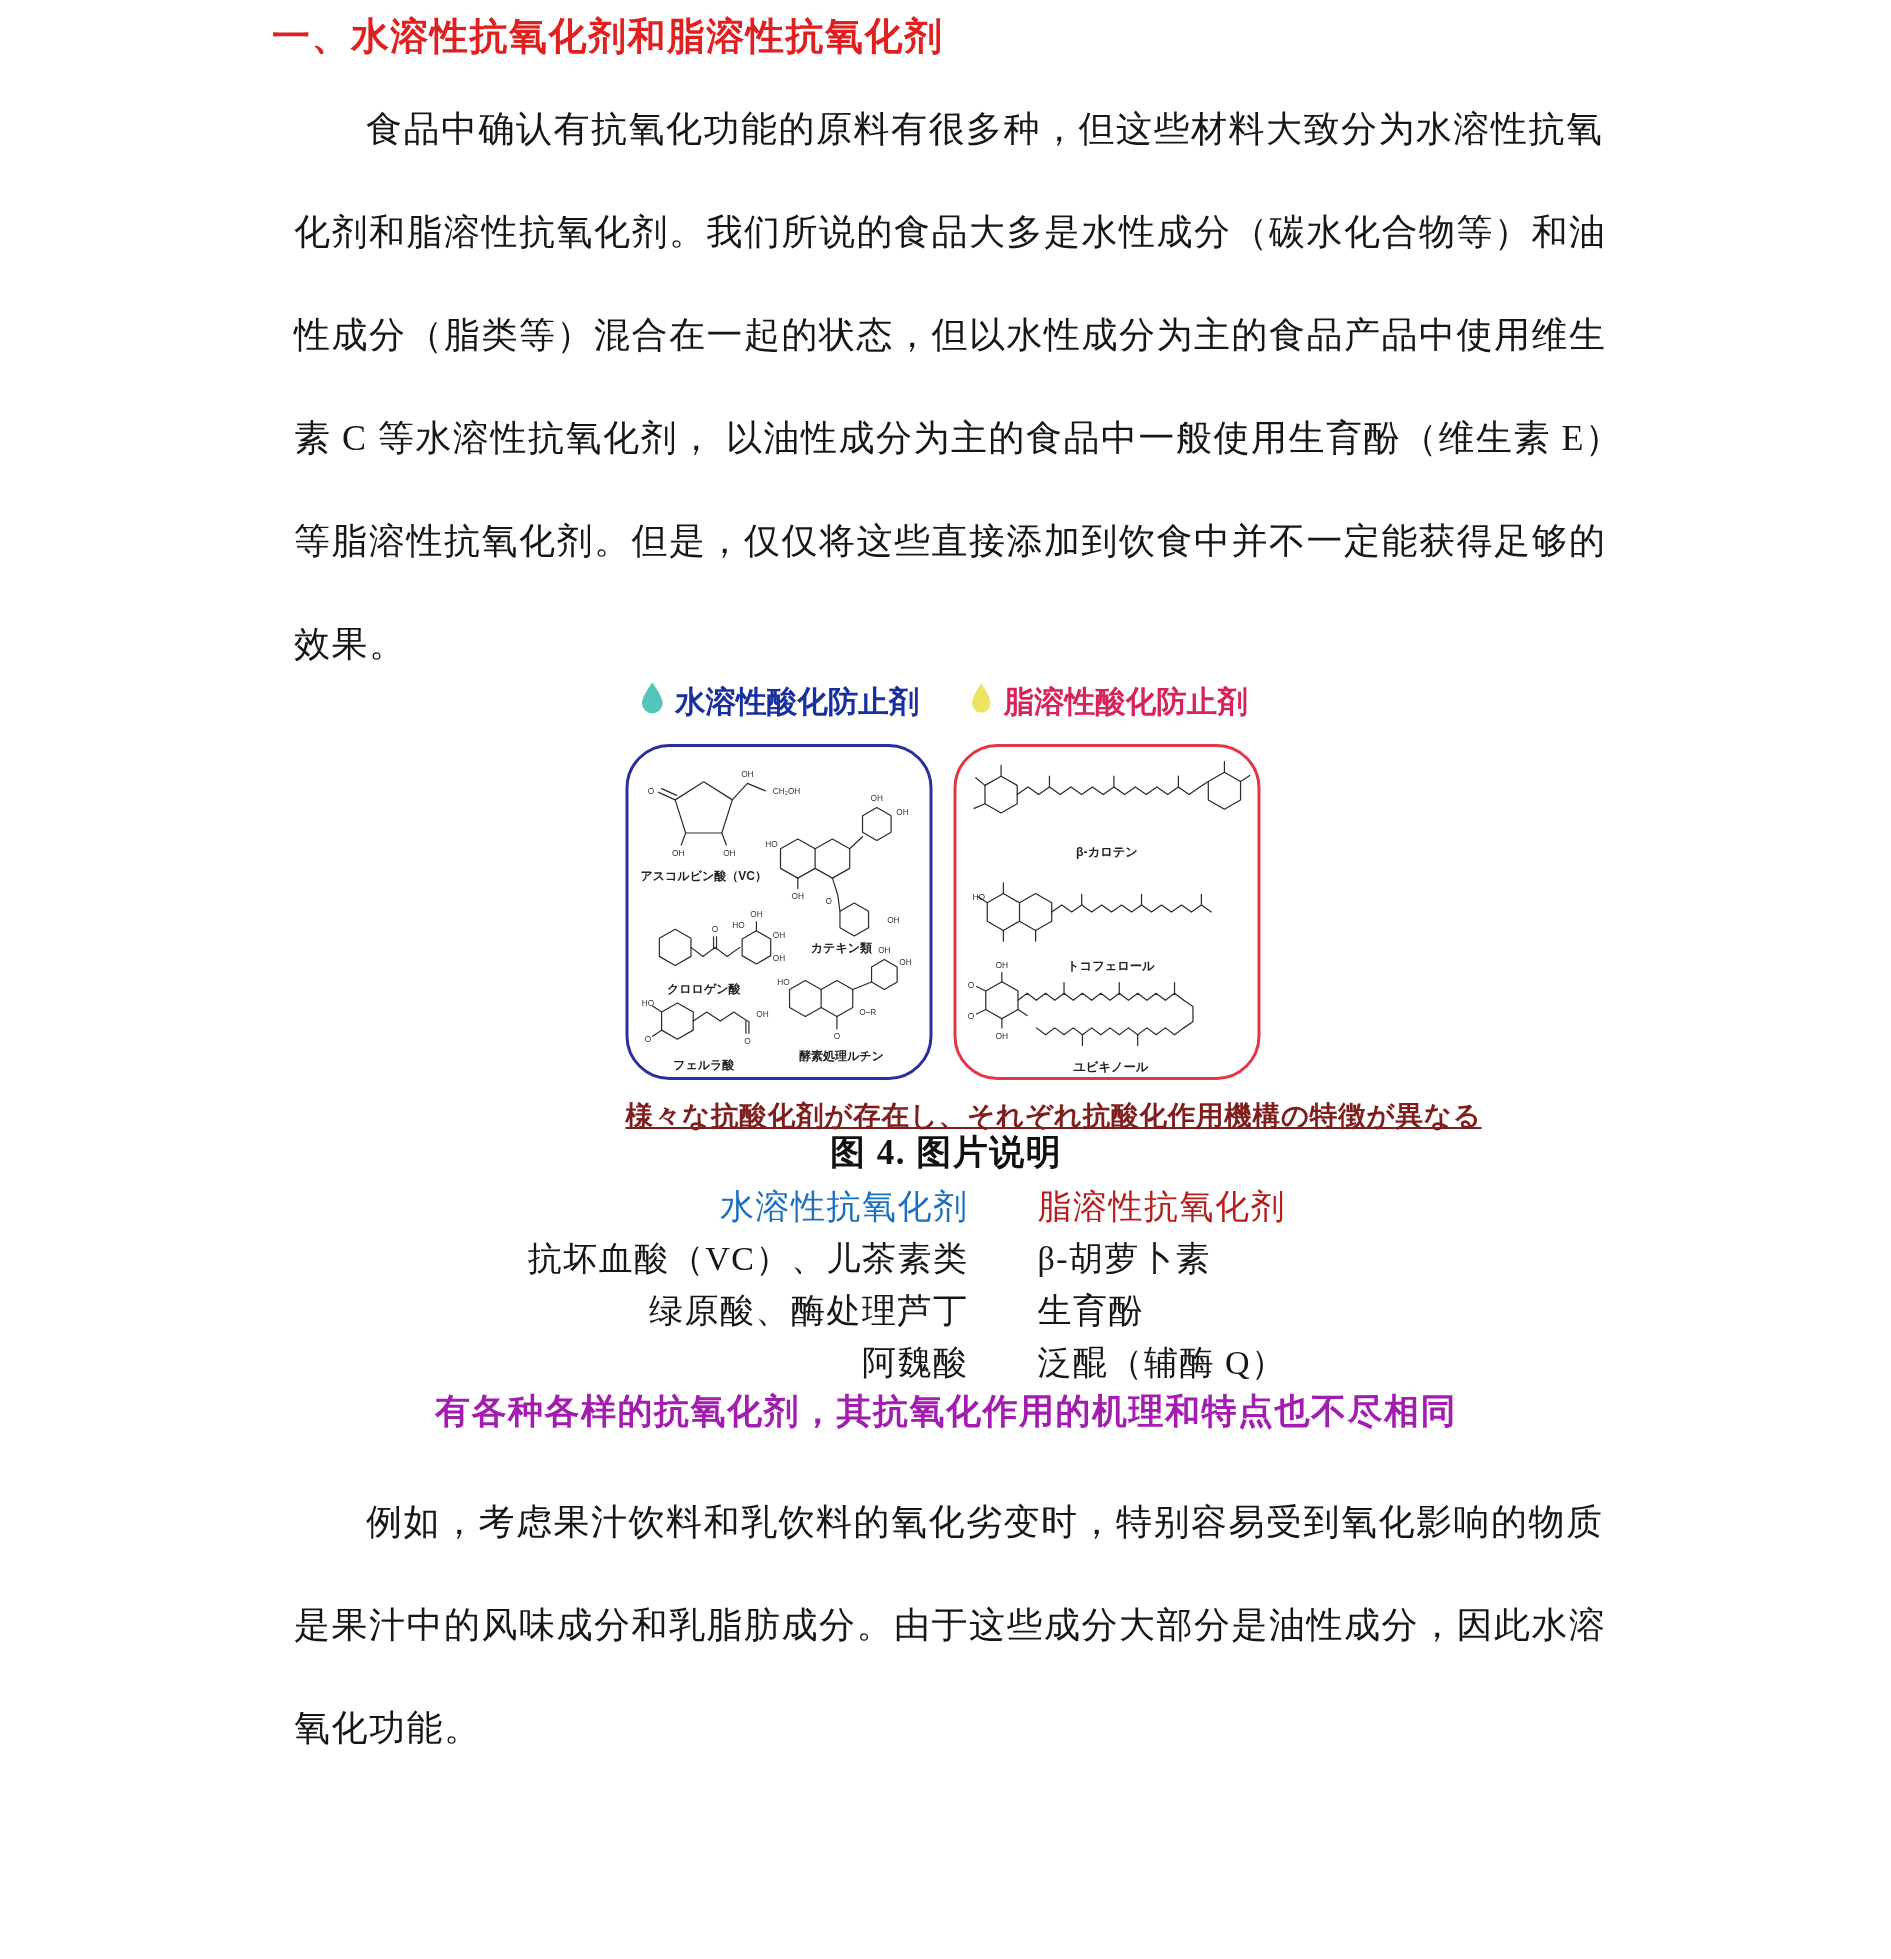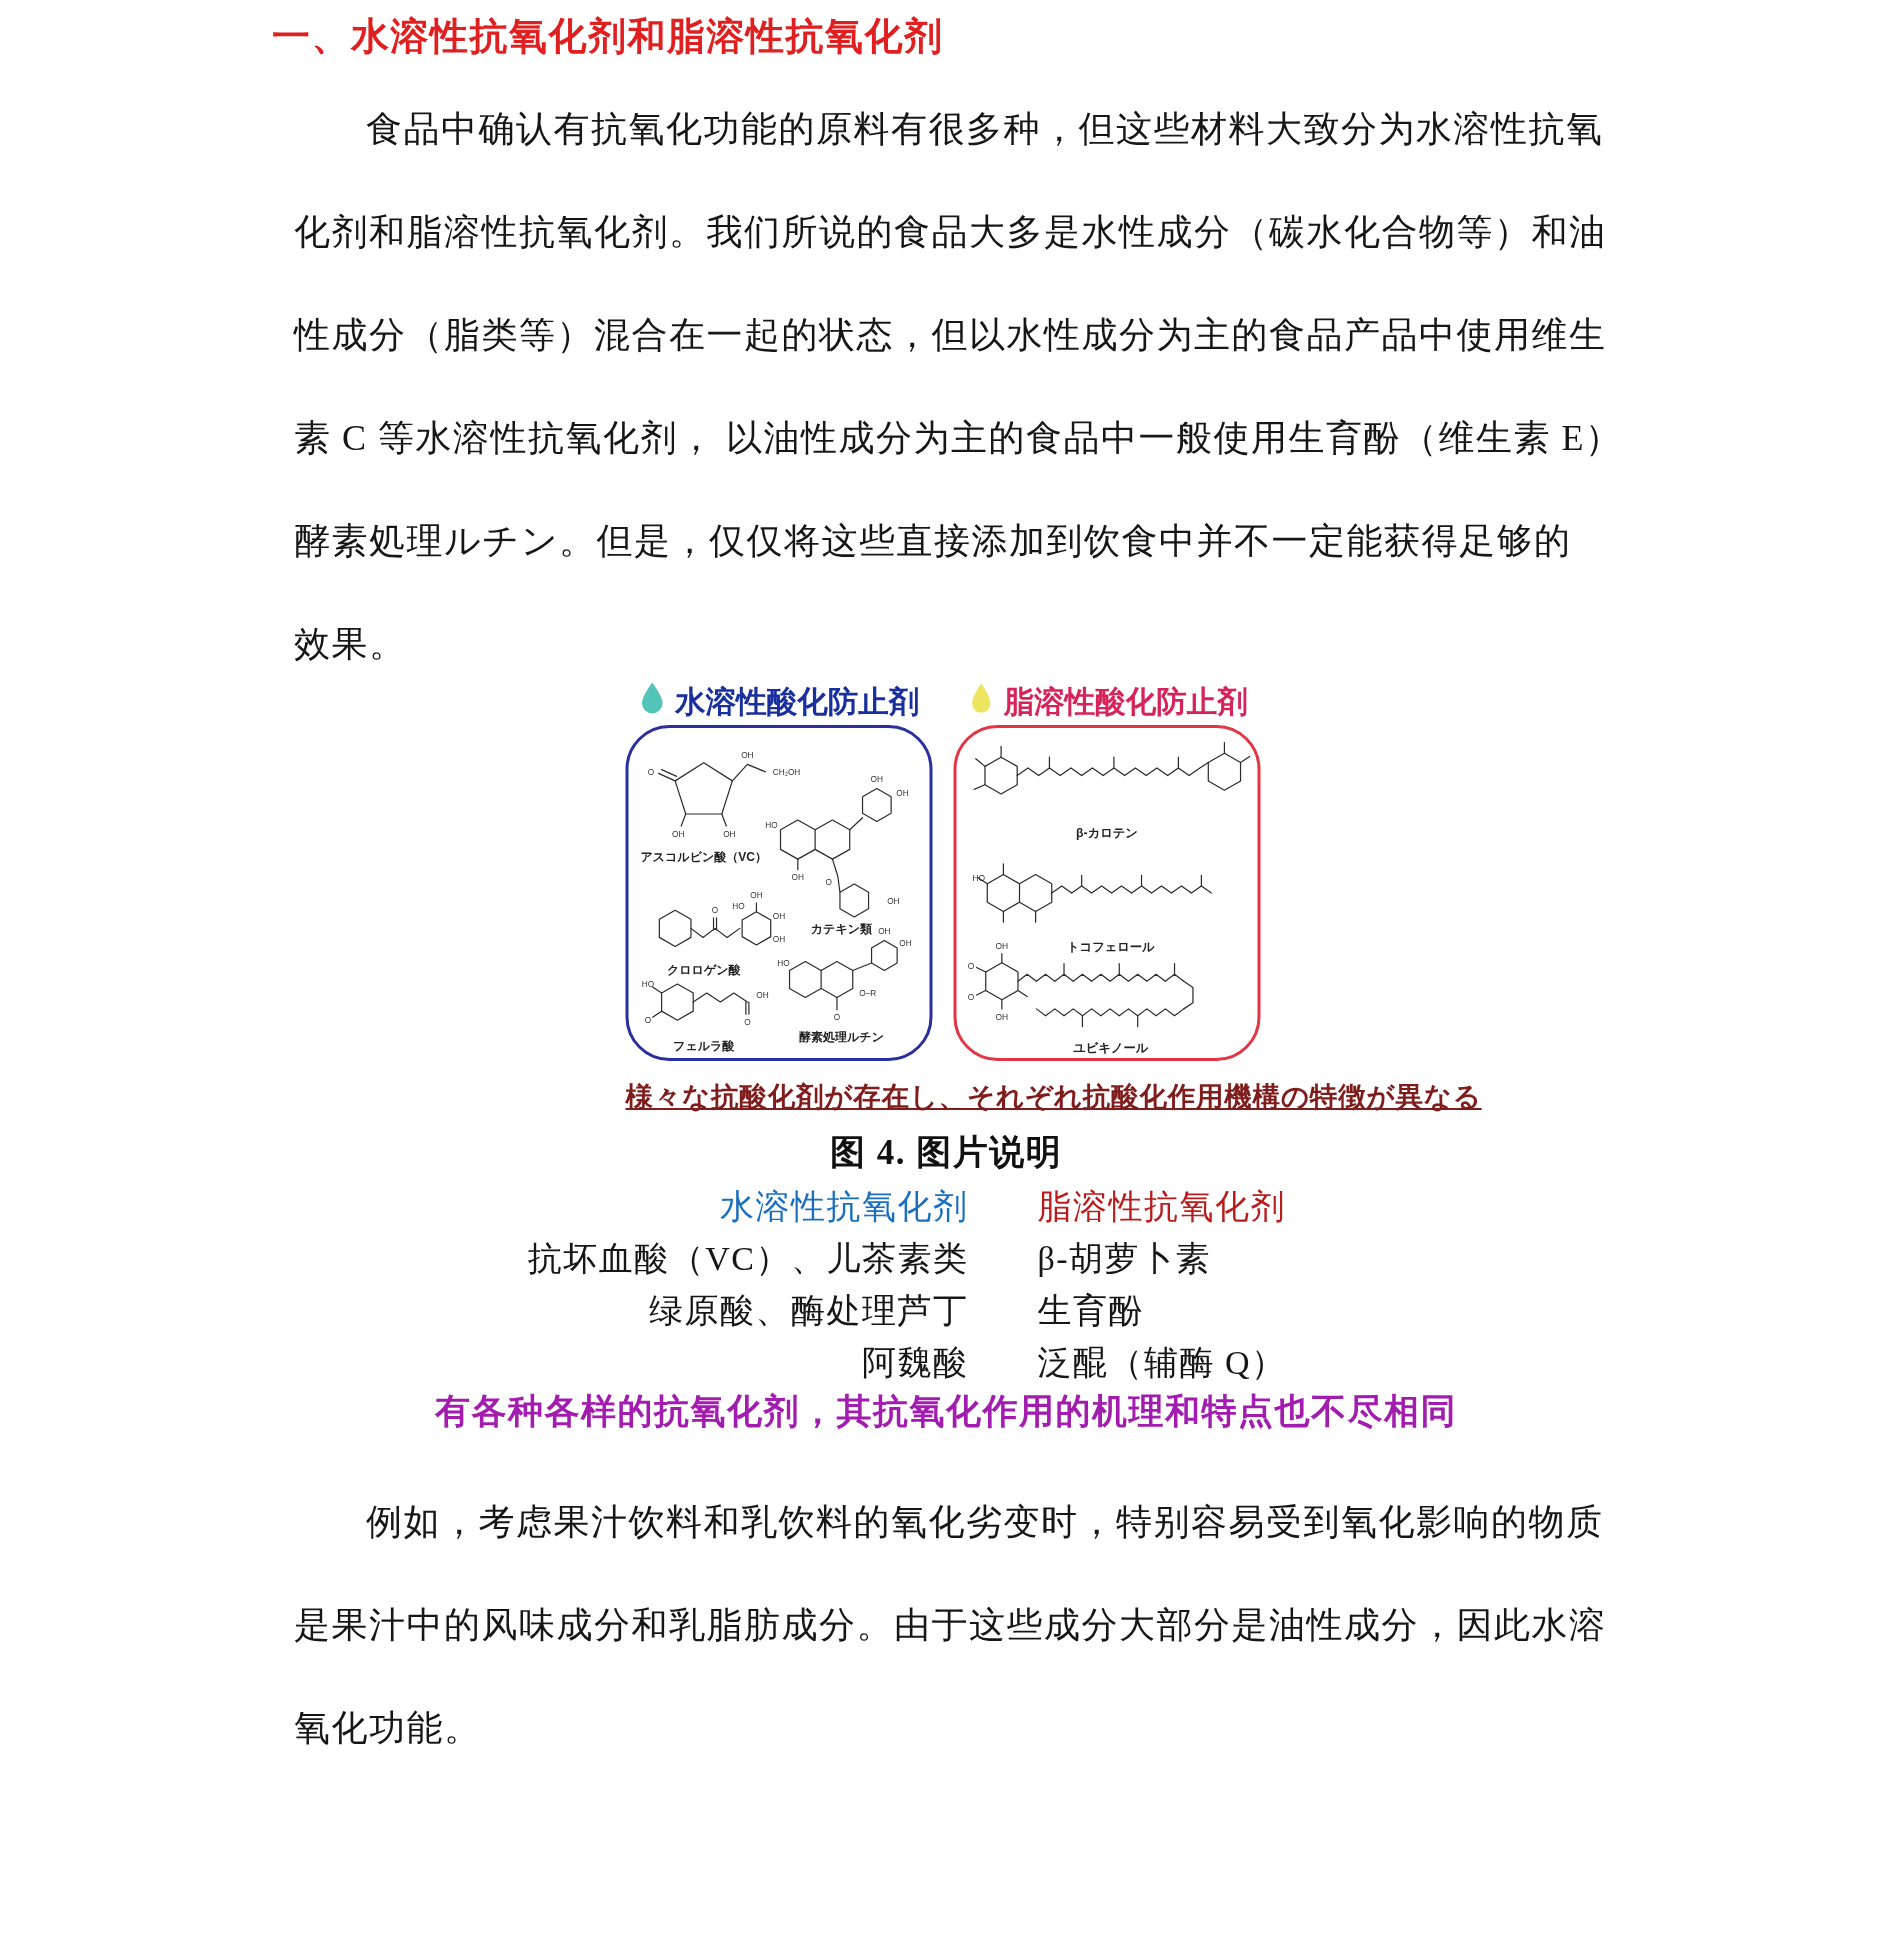--- a/index.html
+++ b/index.html
@@ -12,21 +12,21 @@
     left:272px;top:10.7px;font-size:38px;font-weight:700;color:#e02020;letter-spacing:1.5px;white-space:nowrap;
   }
   .para{left:294px;width:1350px;font-size:36px;letter-spacing:1.5px}
   .para .line{height:103px;line-height:103px;white-space:nowrap}
   .para .indent{text-indent:72px}
   .p1{top:78px}
   .p2{top:1471px}
 
   
   .figure{top:681px;left:50%;transform:translateX(-50%);width:641px}
-  .fig-headers{display:flex;gap:21.4px;margin-bottom:2px}
+  .fig-headers{display:flex;gap:21.4px;margin-bottom:21px}
   .fig-header{
     width:307px;display:flex;align-items:center;justify-content:center;gap:9.2px;
     font-family:"Liberation Sans","DejaVu Sans",sans-serif;font-weight:700;font-size:30.5px;white-space:nowrap;
   }
   .fig-header.water{color:#1a2f9e}
   .fig-header.oil{color:#d6245a}
   .fig-panels{display:flex;gap:21.4px}
   .panel{width:307px;height:336px;border-radius:44px;background:#fff;box-sizing:border-box;overflow:hidden}
   .panel.water{border:3.8px solid #2a2f9e}
   .panel.oil{border:3.8px solid #e23545}
@@ -61,21 +61,21 @@
 </head>
 <body>
 
 <div class="abs doc-title">一、水溶性抗氧化剂和脂溶性抗氧化剂</div>
 
 <div class="abs para p1">
   <div class="line indent">食品中确认有抗氧化功能的原料有很多种，但这些材料大致分为水溶性抗氧</div>
   <div class="line">化剂和脂溶性抗氧化剂。我们所说的食品大多是水性成分（碳水化合物等）和油</div>
   <div class="line">性成分（脂类等）混合在一起的状态，但以水性成分为主的食品产品中使用维生</div>
   <div class="line">素 C 等水溶性抗氧化剂， 以油性成分为主的食品中一般使用生育酚（维生素 E）</div>
-  <div class="line">酵素処理ルチン。但是，仅仅将这些直接添加到饮食中并不一定能获得足够的</div>
+  <div class="line">等脂溶性抗氧化剂。但是，仅仅将这些直接添加到饮食中并不一定能获得足够的</div>
   <div class="line">效果。</div>
 </div>
 
 <div class="abs figure">
   <div class="fig-headers">
     <div class="fig-header water">
       <span>
         <svg width="27.5" height="35" viewBox="0 0 24 30">
             <path d="M12,1 C12,1 3,13 3,19 a9,9 0 0 0 18,0 C21,13 12,1 12,1 Z" fill="#53c5b8"></path>
           </svg>

